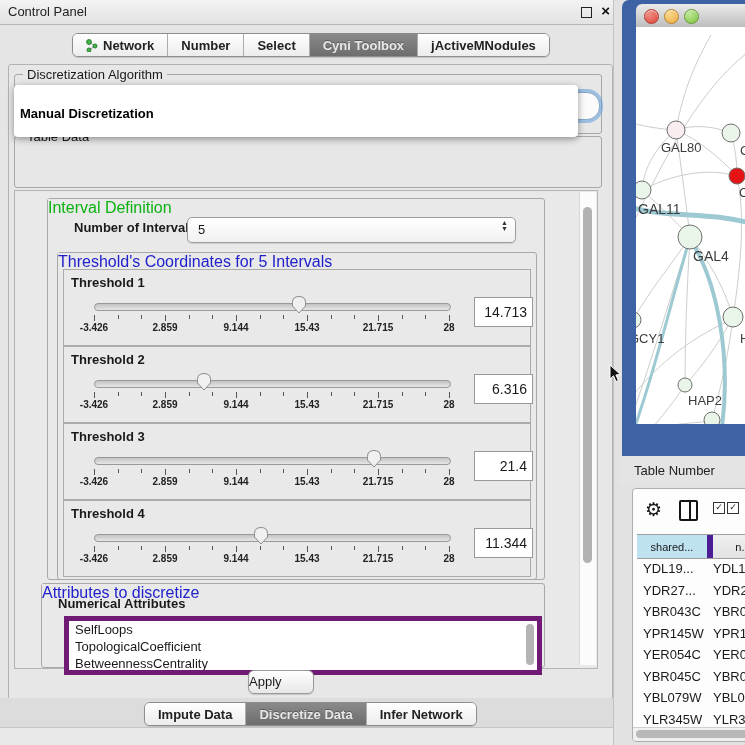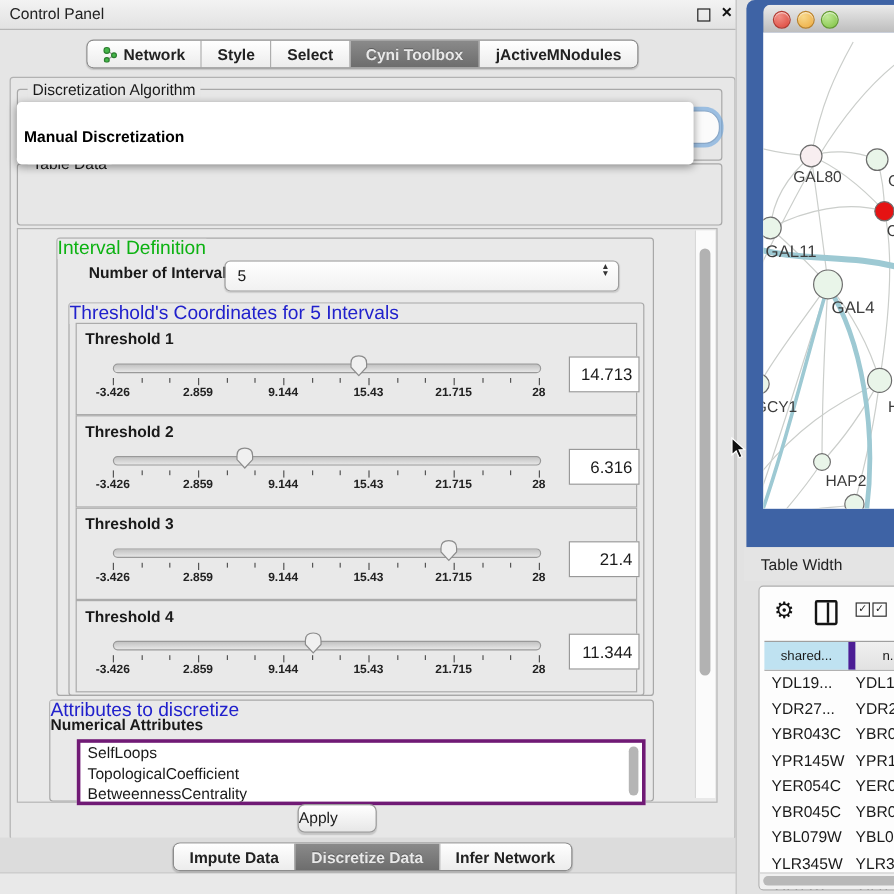--- a/index.html
+++ b/index.html
@@ -68,23 +68,23 @@
   .track{position:absolute;left:30px;top:33px;width:355px;height:6px;border:1px solid #999;
          border-radius:4px;background:linear-gradient(#c3c3c3,#e6e6e6);}
   .thumb{position:absolute;top:24px;width:20px;height:20px;}
   .tick{position:absolute;width:1px;background:#555;}
   .ticklabel{position:absolute;top:52px;width:50px;margin-left:-25px;text-align:center;
              font-size:10px;font-weight:bold;color:#222;}
   .vbox{position:absolute;left:410px;top:27px;width:52px;height:28px;background:#fff;
         border:1px solid #999;font-size:14px;text-align:right;line-height:28px;padding-right:5px;}
 
   #attr-group{left:26px;top:392px;width:502px;height:83px;border:1px solid #a8a8a8;border-radius:3px;position:absolute;}
-  #attr-sub{position:absolute;left:0;top:12px;font-size:13px;font-weight:bold;}
+  #attr-sub{position:absolute;left:16px;top:12px;font-size:13px;font-weight:bold;}
   #attr-list{position:absolute;left:22px;top:32px;width:468px;height:49px;background:#fff;
-             border:3px solid #701a75;overflow:hidden;}
+             border:5px solid #701a75;overflow:hidden;}
   #attr-list .li{font-size:13px;padding-left:6px;line-height:17px;}
   #attr-sb{position:absolute;right:3px;top:3px;width:8px;height:41px;border-radius:4px;background:#b5b5b5;}
 
   #apply-btn{left:248px;top:670px;width:64px;height:22px;border:1px solid #9a9a9a;border-radius:6px;
              background:linear-gradient(#ffffff,#e7e7e7);font-size:13px;line-height:21px;
              box-shadow:0 1px 1px rgba(0,0,0,.15);}
 
   #bottom-strip{left:0;top:698px;width:620px;height:29px;background:#dcdcdc;border-bottom:1px solid #c6c6c6;}
   #bottom-tabs{position:absolute;left:144px;top:4px;}
   #below-strip{left:0;top:728px;width:620px;height:17px;background:#e9e9e9;}
@@ -141,21 +141,21 @@
           <line x1="3" y1="3" x2="9" y2="7" stroke="#9a9a9a"></line>
           <line x1="3" y1="11" x2="9" y2="7" stroke="#9a9a9a"></line>
           <circle cx="3" cy="3" r="2.4" fill="#44b549" stroke="#2c7d30"></circle>
           <circle cx="9" cy="7" r="2" fill="#44b549" stroke="#2c7d30"></circle>
           <circle cx="3" cy="11" r="2" fill="#44b549" stroke="#2c7d30"></circle>
         </svg>
       </span>
       <span>Network</span>
     </div>
     <div class="seg">
-      <span>Style</span>
+      <span>Number</span>
     </div>
     <div class="seg">
       <span>Select</span>
     </div>
     <div class="seg sel">
       <span>Cyni Toolbox</span>
     </div>
     <div class="seg">
       <span>jActiveMNodules</span>
     </div>
@@ -394,21 +394,21 @@
         <text x="2" y="187" font-size="14" fill="#3c3c3c" font-family="&quot;Liberation Sans&quot;, sans-serif">GAL11</text>
         <text x="57" y="234" font-size="14" fill="#3c3c3c" font-family="&quot;Liberation Sans&quot;, sans-serif">GAL4</text>
         <text x="-7" y="316" font-size="13" fill="#3c3c3c" font-family="&quot;Liberation Sans&quot;, sans-serif">GCY1</text>
         <text x="104" y="316" font-size="13" fill="#3c3c3c" font-family="&quot;Liberation Sans&quot;, sans-serif">H</text>
         <text x="52" y="378" font-size="13" fill="#3c3c3c" font-family="&quot;Liberation Sans&quot;, sans-serif">HAP2</text>
       </svg>
   </div>
 </div>
 
 <div class="abs" id="table-panel-hdr">
-  <span class="t">Table Width</span>
+  <span class="t">Table Number</span>
 </div>
 
 <div class="abs" id="table-box">
   <div id="tb-toolbar">
     <span id="gear">⚙</span>
     <span id="colicon">
         <div></div>
       </span>
     <span class="cbx" style="left:80px;">✓</span>
     <span class="cbx" style="left:94px;">✓</span>

